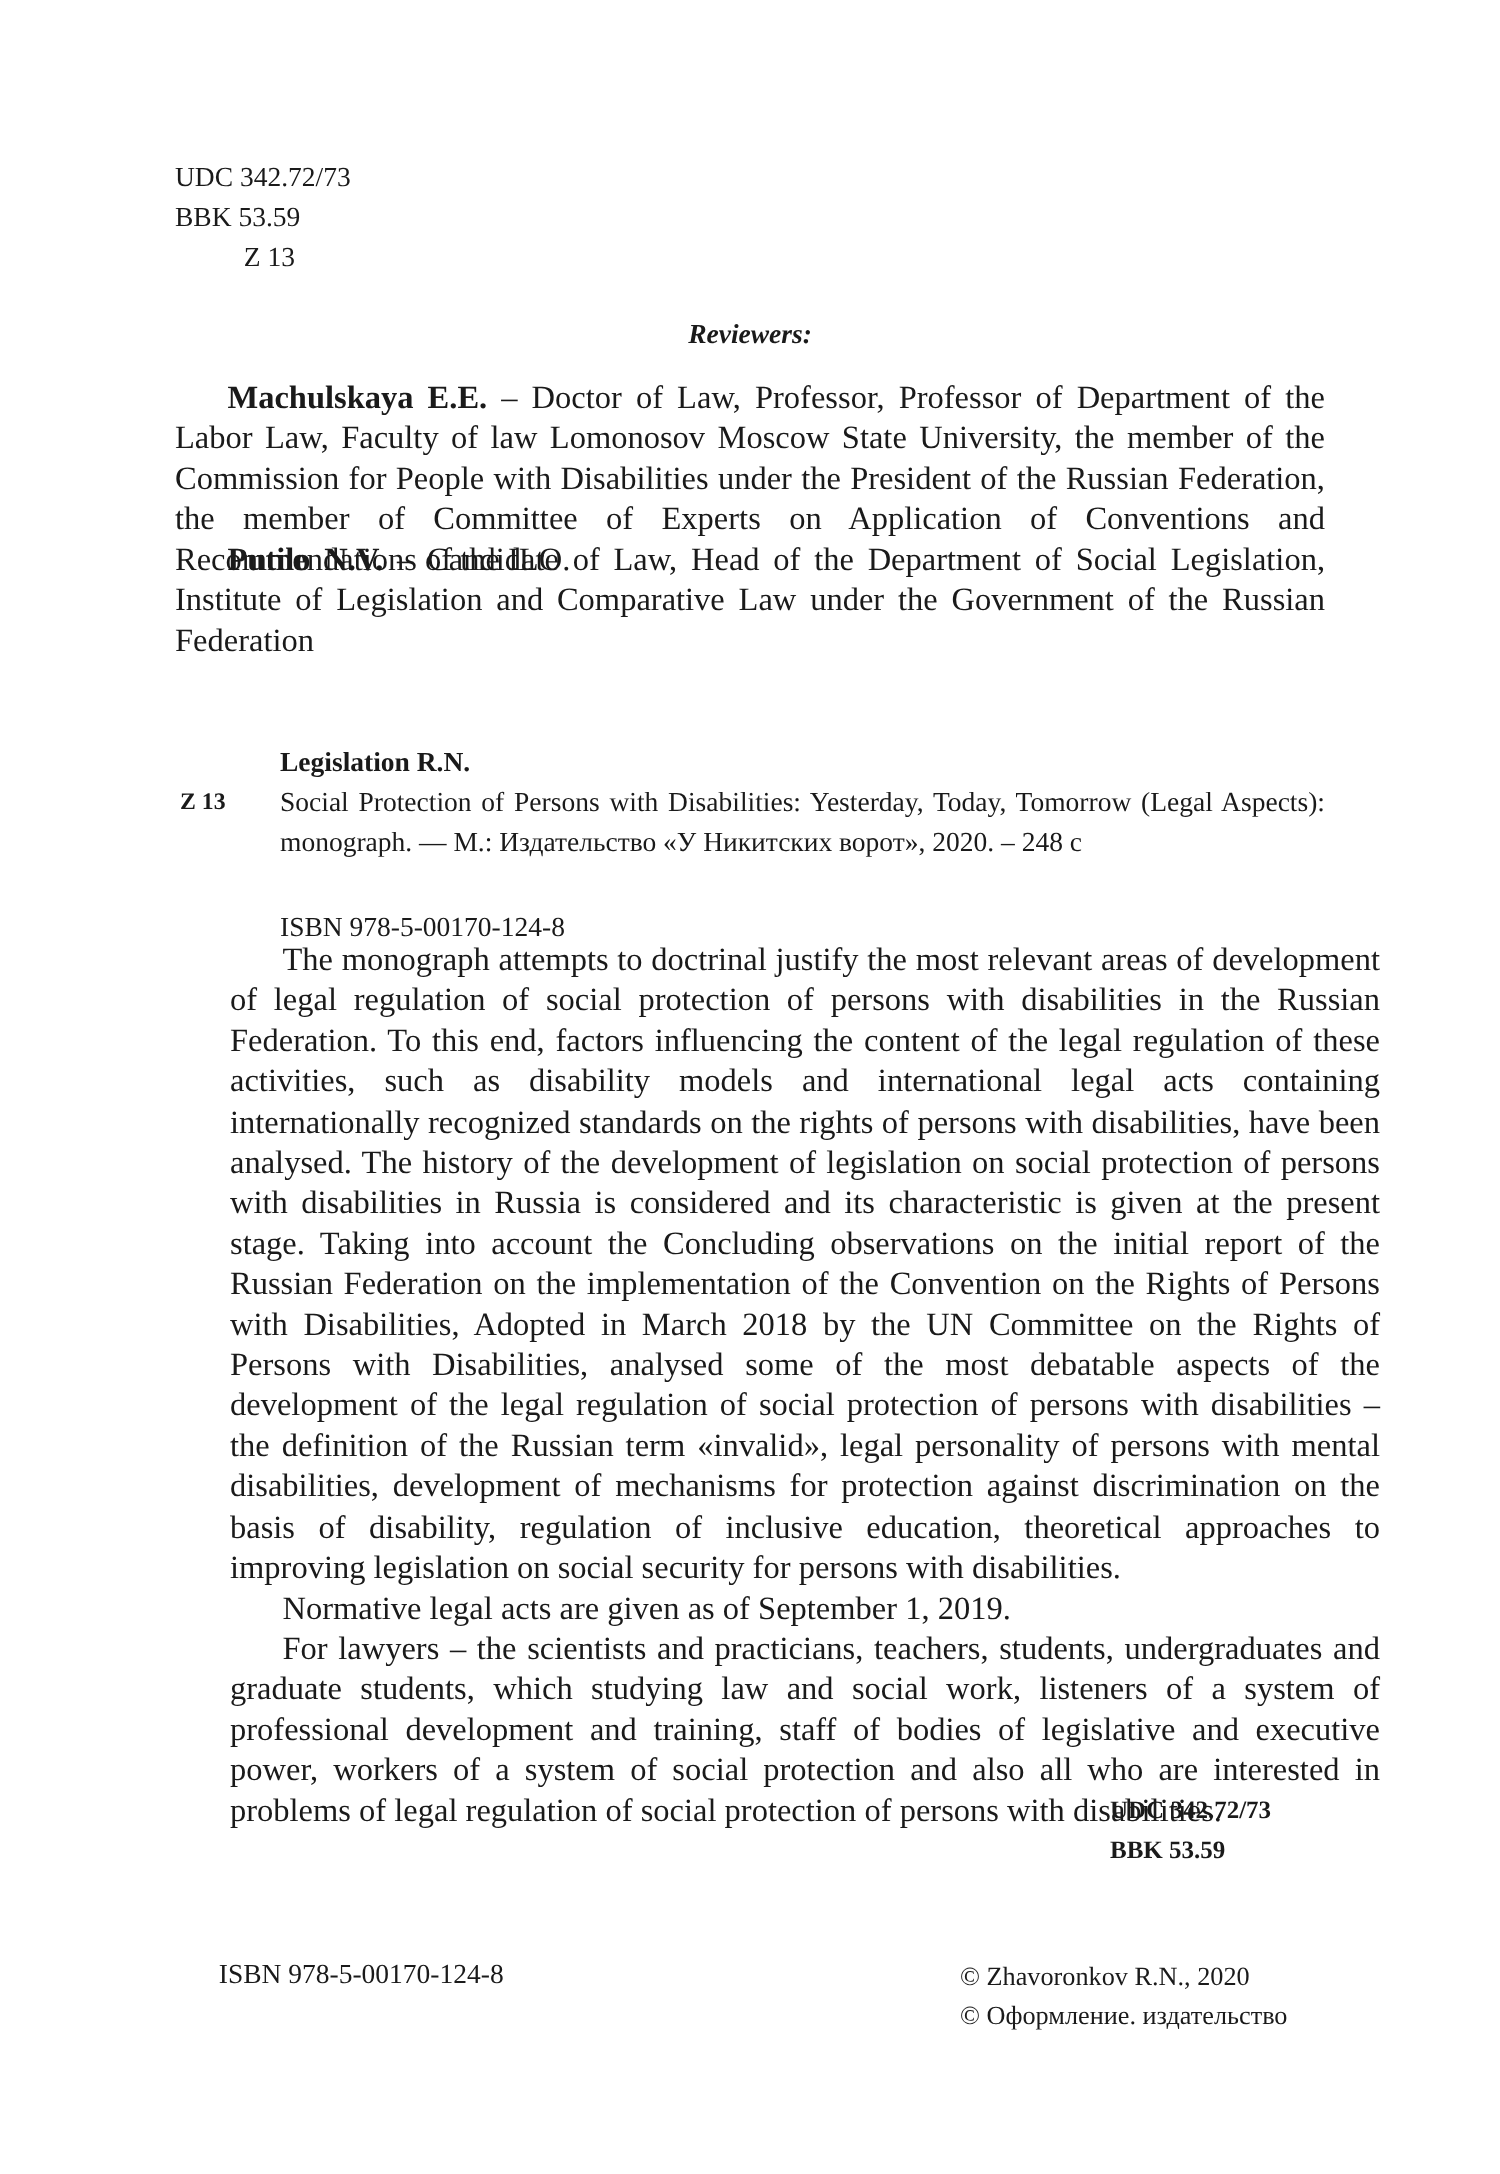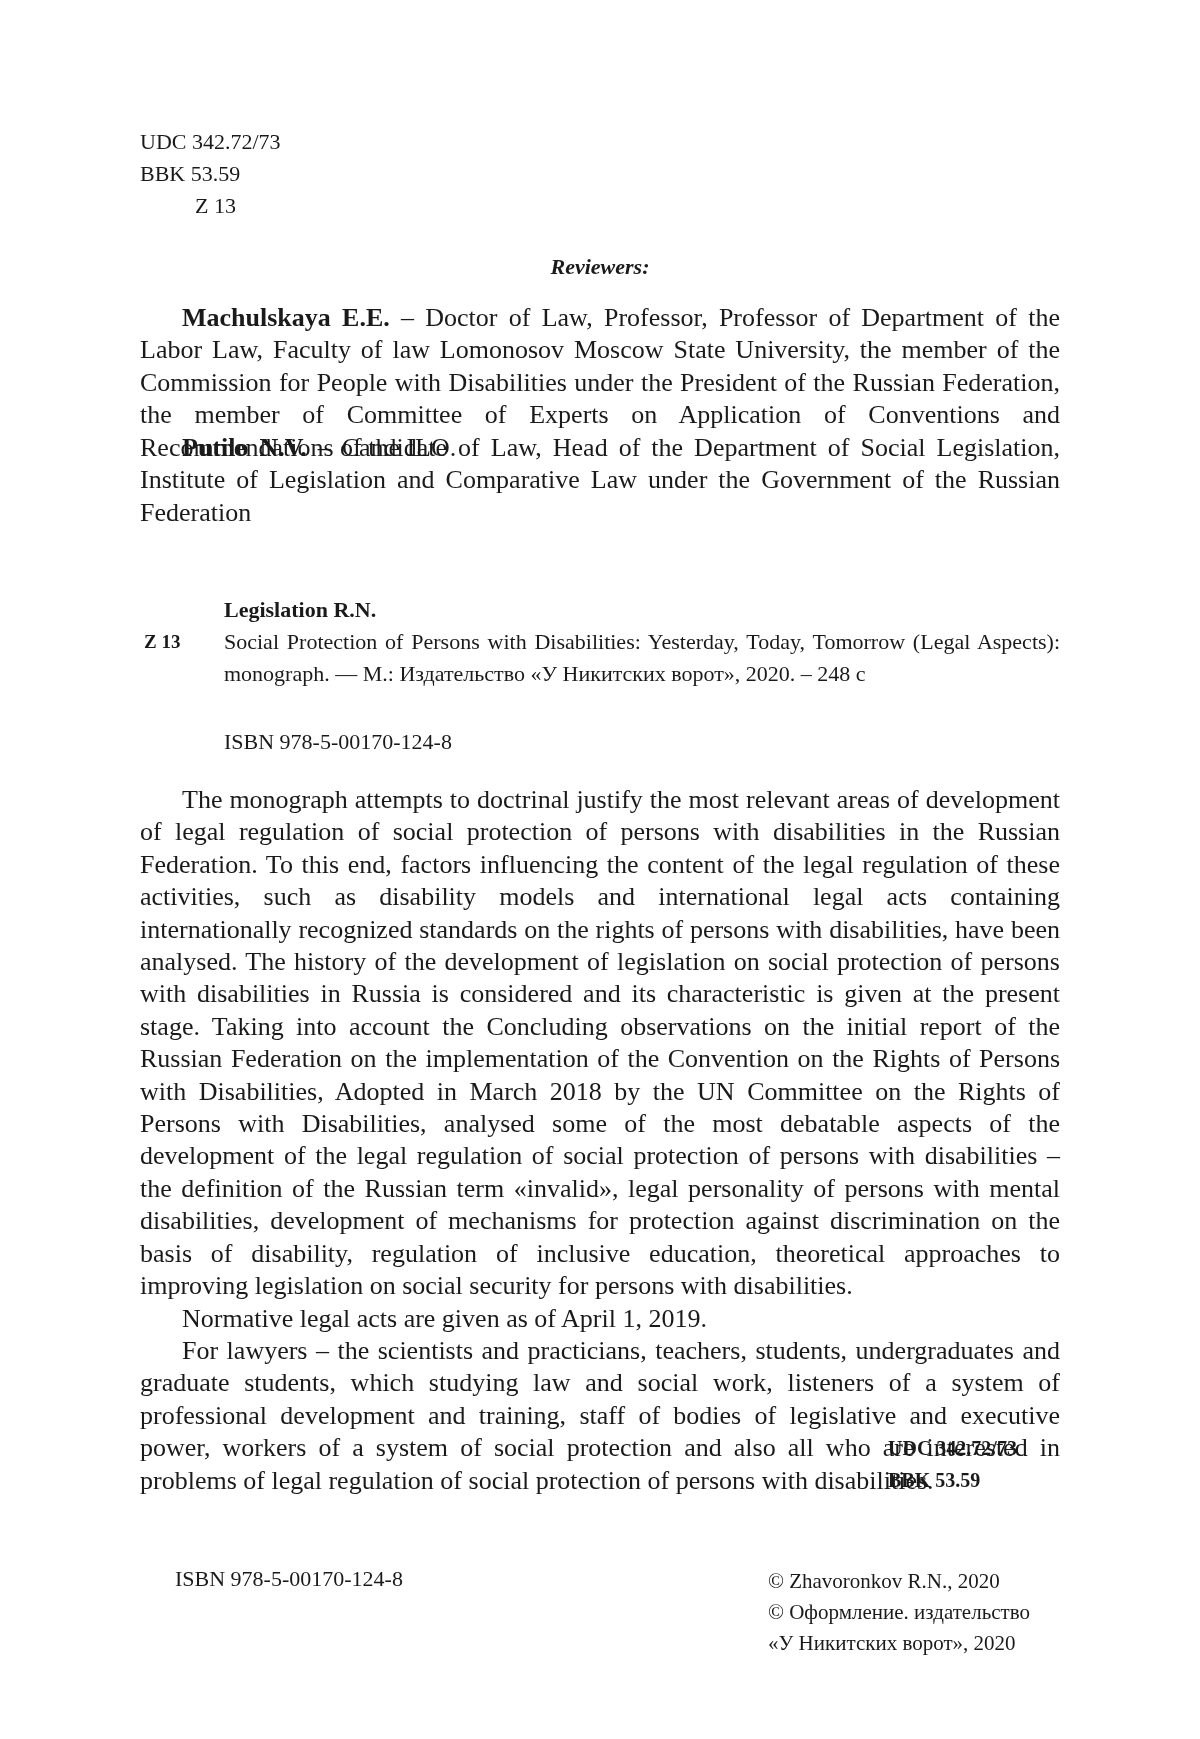--- a/index.html
+++ b/index.html
@@ -27,21 +27,21 @@
     .rev1 { top: 302px; }
     .rev2 { top: 432px; }
     .author-block { left: 140px; top: 594px; width: 920px; font-size: 22px; line-height: 32px; }
     .author-name { position: absolute; left: 84px; top: 0; font-weight: bold; white-space: nowrap; }
     .z13 { position: absolute; left: 4px; top: 32px; font-weight: bold; font-size: 19px; }
     .bib {
       position: absolute; left: 84px; top: 32px; width: 836px;
       text-align: justify; text-align-last: left;
     }
     .isbn-mid { position: absolute; left: 84px; top: 132px; white-space: nowrap; }
-    .abstract { top: 784px; }
+    .abstract { top: 752px; margin-left: 44px; }
     .abstract p { text-indent: 42px; }
     .bottom-codes { left: 888px; top: 1432px; font-size: 20px; line-height: 32px; font-weight: bold; }
     .isbn-bottom { left: 175px; top: 1566px; font-size: 22px; white-space: nowrap; }
     .copyright { left: 768px; top: 1566px; font-size: 21px; line-height: 31px; text-align: left; width: 298px; }
     .copyright div { white-space: nowrap; }
   </style>
 </head>
 <body>
 
 <div class="page">
@@ -66,30 +66,29 @@
 
   <div class="abs author-block">
     <div class="author-name">Legislation R.N.</div>
     <div class="z13">Z 13</div>
     <div class="bib">Social Protection of Persons with Disabilities: Yesterday, Today, Tomorrow (Legal Aspects): monograph. — М.: Издательство «У Никитских ворот», 2020. – 248 с</div>
     <div class="isbn-mid">ISBN 978-5-00170-124-8</div>
   </div>
 
   <div class="abs para abstract">
     <p>The monograph attempts to doctrinal justify the most relevant areas of development of legal regulation of social protection of persons with disabilities in the Russian Federation. To this end, factors influencing the content of the legal regulation of these activities, such as disability models and international legal acts containing internationally recognized standards on the rights of persons with disabilities, have been analysed. The history of the development of legislation on social protection of persons with disabilities in Russia is considered and its characteristic is given at the present stage. Taking into account the Concluding observations on the initial report of the Russian Federation on the implementation of the Convention on the Rights of Persons with Disabilities, Adopted in March 2018 by the UN Committee on the Rights of Persons with Disabilities, analysed some of the most debatable aspects of the development of the legal regulation of social protection of persons with disabilities – the definition of the Russian term «invalid», legal personality of persons with mental disabilities, development of mechanisms for protection against discrimination on the basis of disability, regulation of inclusive education, theoretical approaches to improving legislation on social security for persons with disabilities.</p>
-    <p>Normative legal acts are given as of April 1, 2019.</p>
+    <p>Normative legal acts are given as of September 1, 2019.</p>
     <p>For lawyers – the scientists and practicians, teachers, students, undergraduates and graduate students, which studying law and social work, listeners of a system of professional development and training, staff of bodies of legislative and executive power, workers of a system of social protection and also all who are interested in problems of legal regulation of social protection of persons with disabilities.</p>
   </div>
 
   <div class="abs bottom-codes">
     <div>UDC 342.72/73</div>
     <div>BBK 53.59</div>
   </div>
 
   <div class="abs isbn-bottom">ISBN 978-5-00170-124-8</div>
 
   <div class="abs copyright">
     <div>© Zhavoronkov R.N., 2020</div>
     <div>© Оформление. издательство</div>
-    <div>«У Никитских ворот», 2020</div>
   </div>
 
 </div>
 
 </body></html>

